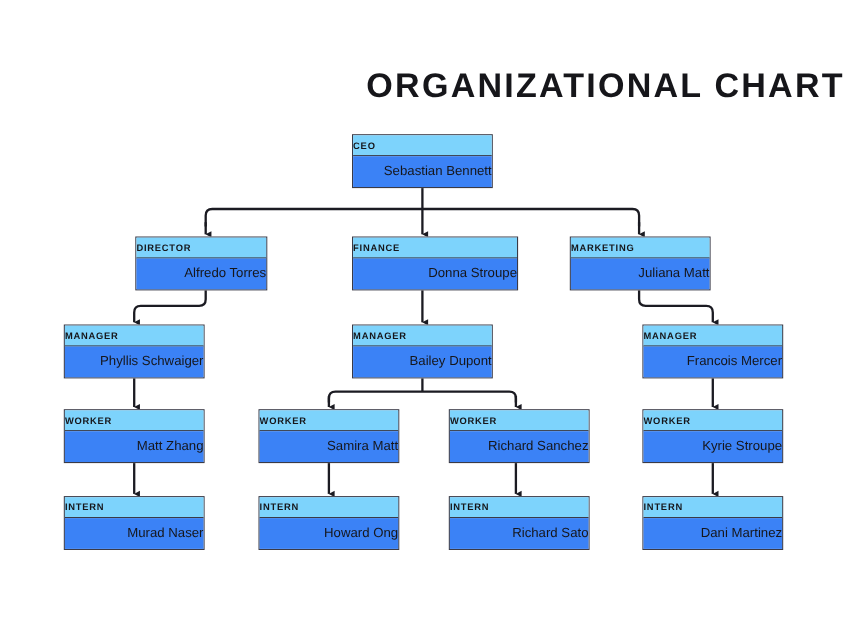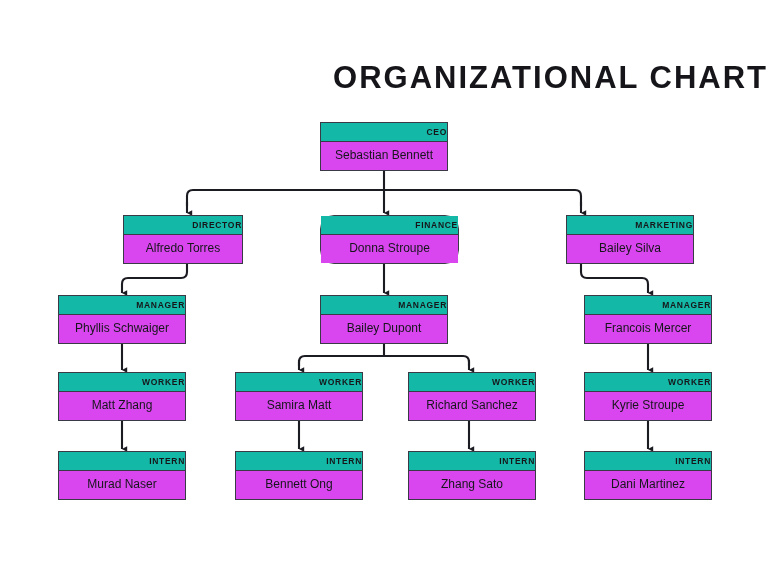--- a/index.html
+++ b/index.html
@@ -43,36 +43,36 @@
   .node {
     position: absolute;
     box-sizing: border-box;
     border: 1px solid #3a3a46;
     background: #ffffff;
   }
   .node-header {
     box-sizing: border-box;
     height: 19px;
     line-height: 18px;
-    background: #14b8a6;
+    background: #7dd3fc;
     border-bottom: 1px solid #3a3a46;
-    text-align: right;
+    text-align: left;
     font-size: 8.5px;
     font-weight: bold;
     letter-spacing: 0.7px;
     color: #16161a;
     white-space: nowrap;
     overflow: hidden;
   }
   .node-body {
     box-sizing: border-box;
     height: 28px;
     line-height: 27px;
-    background: #d946ef;
-    text-align: center;
+    background: #3b82f6;
+    text-align: right;
     font-size: 12px;
     color: #16161a;
     white-space: nowrap;
     overflow: hidden;
   }
 </style>
 </head>
 <body>
 
 <div id="canvas">
@@ -119,27 +119,27 @@
 
   <div class="node" style="left:320px;top:122px;width:128px;">
     <div class="node-header">CEO</div>
     <div class="node-body">Sebastian Bennett</div>
   </div>
 
   <div class="node" style="left:123px;top:215px;width:120px;">
     <div class="node-header">DIRECTOR</div>
     <div class="node-body">Alfredo Torres</div>
   </div>
-  <div class="node" style="left:320px;top:215px;width:139px;border-radius:14px;">
+  <div class="node" style="left:320px;top:215px;width:151px;">
     <div class="node-header">FINANCE</div>
     <div class="node-body">Donna Stroupe</div>
   </div>
-  <div class="node" style="left:518px;top:215px;width:128px;margin-left:48px;">
+  <div class="node" style="left:518px;top:215px;width:128px;">
     <div class="node-header">MARKETING</div>
-    <div class="node-body">Bailey Silva</div>
+    <div class="node-body">Juliana Matt</div>
   </div>
 
   <div class="node" style="left:58px;top:295px;width:128px;">
     <div class="node-header">MANAGER</div>
     <div class="node-body">Phyllis Schwaiger</div>
   </div>
   <div class="node" style="left:320px;top:295px;width:128px;">
     <div class="node-header">MANAGER</div>
     <div class="node-body">Bailey Dupont</div>
   </div>
@@ -164,24 +164,24 @@
     <div class="node-header">WORKER</div>
     <div class="node-body">Kyrie Stroupe</div>
   </div>
 
   <div class="node" style="left:58px;top:451px;width:128px;">
     <div class="node-header">INTERN</div>
     <div class="node-body">Murad Naser</div>
   </div>
   <div class="node" style="left:235px;top:451px;width:128px;">
     <div class="node-header">INTERN</div>
-    <div class="node-body">Bennett Ong</div>
+    <div class="node-body">Howard Ong</div>
   </div>
   <div class="node" style="left:408px;top:451px;width:128px;">
     <div class="node-header">INTERN</div>
-    <div class="node-body">Zhang Sato</div>
+    <div class="node-body">Richard Sato</div>
   </div>
   <div class="node" style="left:584px;top:451px;width:128px;">
     <div class="node-header">INTERN</div>
     <div class="node-body">Dani Martinez</div>
   </div>
 
 </div>
 
 </body></html>

